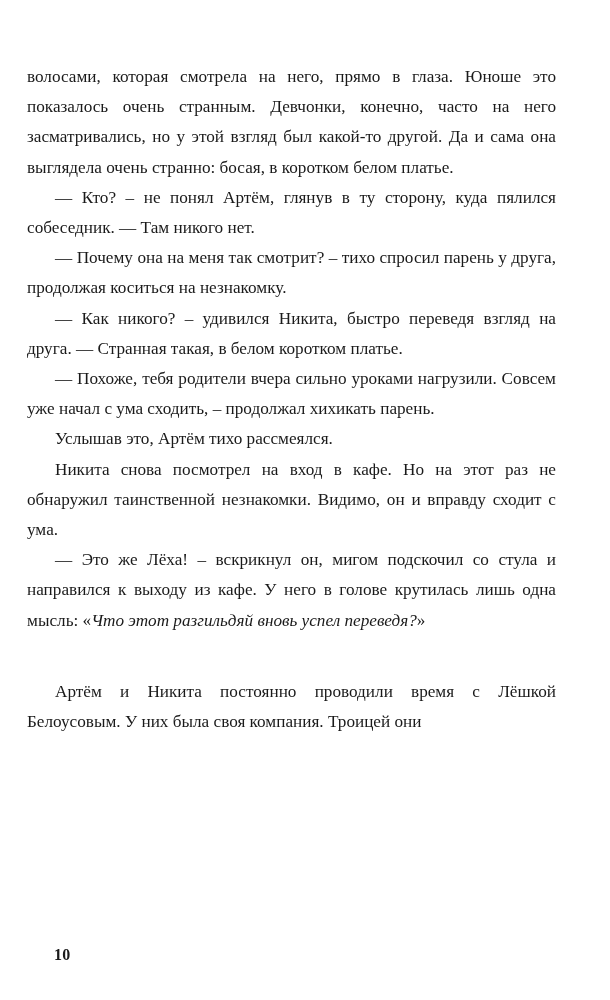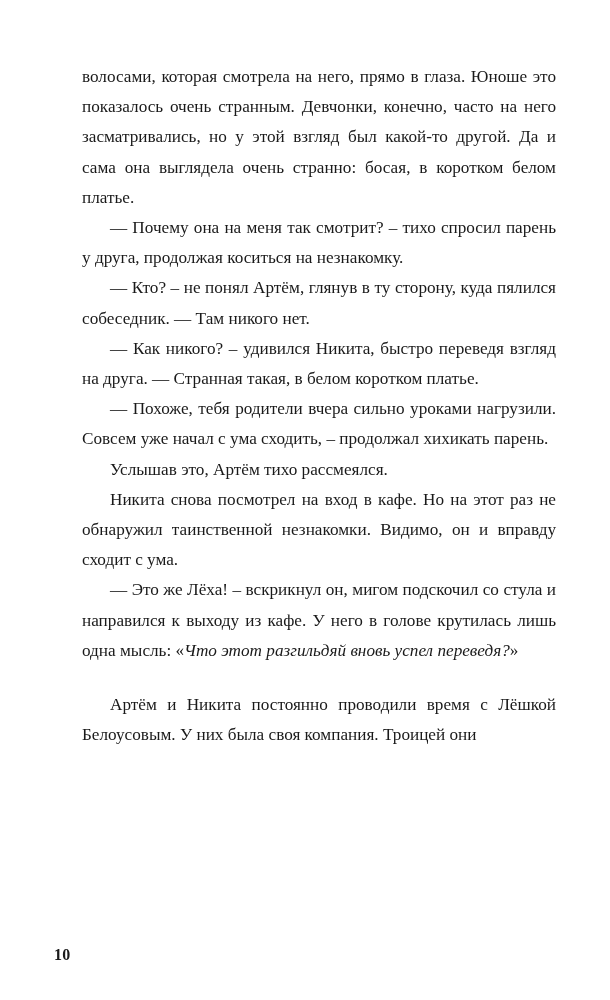--- a/index.html
+++ b/index.html
@@ -14,59 +14,59 @@
     font-family: "Liberation Serif", "DejaVu Serif", serif;
     color: #1a1a1a;
   }
   .page {
     position: absolute;
     left: 0;
     top: 0;
     width: 610px;
     height: 1000px;
     box-sizing: border-box;
-    padding: 62px 54px 40px 82px;
+    padding: 62px 54px 40px 27px;
   }
   .body-text {
     font-size: 17.2px;
     line-height: 30.2px;
     text-align: justify;
     text-justify: inter-word;
     hyphens: manual;
   }
   .body-text p {
     margin: 0;
     text-indent: 28px;
   }
   .body-text p.noindent {
     text-indent: 0;
   }
   .body-text p.gap-before {
-    margin-top: 24px;
+    margin-top: 41px;
   }
   .italic {
     font-style: italic;
   }
   .folio {
     position: absolute;
     left: 54px;
     bottom: 36px;
     font-size: 16px;
     font-weight: bold;
     letter-spacing: 0.3px;
   }
 </style>
 </head>
 <body>
 
 <div class="page">
   <div class="body-text" id="body-text">
       <p class="noindent"><span>волосами, которая смотрела на него, прямо в глаза. Юноше это показалось очень странным. Девчонки, конечно, часто на него засматривались, но у этой взгляд был какой-то другой. Да и сама она выглядела очень странно: босая, в коротком белом платье.</span></p>
+      <p><span>— Кто? – не понял Артём, глянув в ту сторону, куда пялился собеседник. — Там никого нет.</span></p>
       <p><span>— Почему она на меня так смотрит? – тихо спросил парень у друга, продолжая коситься на незнакомку.</span></p>
-      <p><span>— Кто? – не понял Артём, глянув в ту сторону, куда пялился собеседник. — Там никого нет.</span></p>
       <p><span>— Как никого? –  удивился Никита, быстро переведя взгляд на друга. — Странная такая, в белом коротком платье.</span></p>
       <p><span>— Похоже, тебя родители вчера сильно уроками нагрузили. Совсем уже начал с ума сходить, – продолжал хихикать парень.</span></p>
       <p><span>Услышав это, Артём тихо рассмеялся.</span></p>
       <p><span>Никита снова посмотрел на вход в кафе. Но на этот раз не обнаружил таинственной незнакомки. Видимо, он и вправду сходит с ума.</span></p>
       <p><span>— Это же Лёха! – вскрикнул он, мигом подскочил со стула и направился к выходу из кафе. У него в голове крутилась лишь одна мысль: «</span><span class="italic">Что этот разгильдяй вновь успел переведя?</span><span>»</span></p>
       <p class="gap-before"><span>Артём и Никита постоянно проводили время с Лёшкой Белоусовым. У них была своя компания. Троицей они</span></p>
     </div>
   <div class="folio">10</div>
 </div>
 

